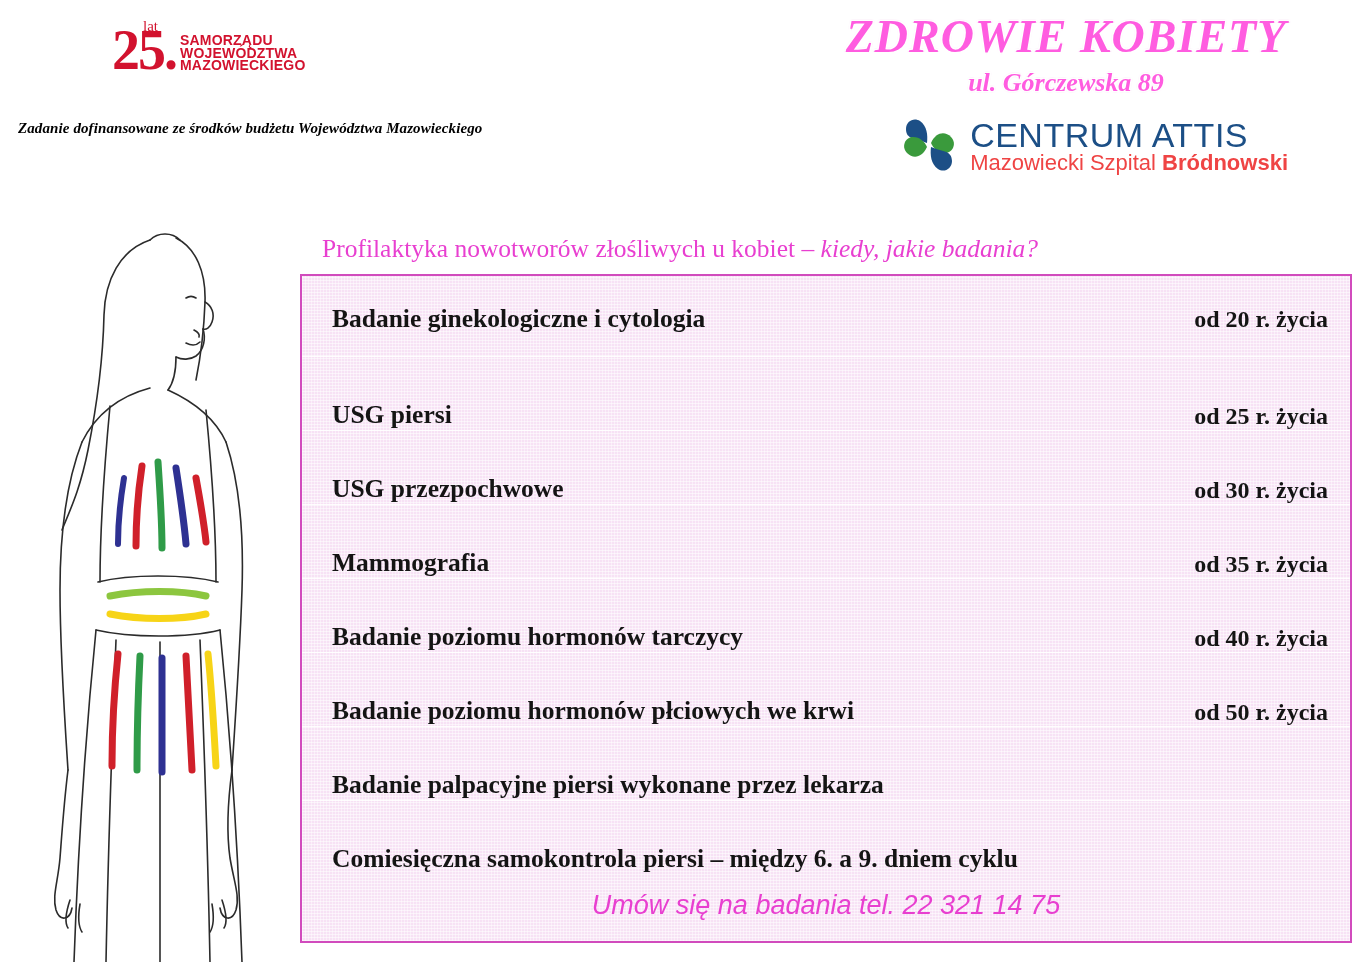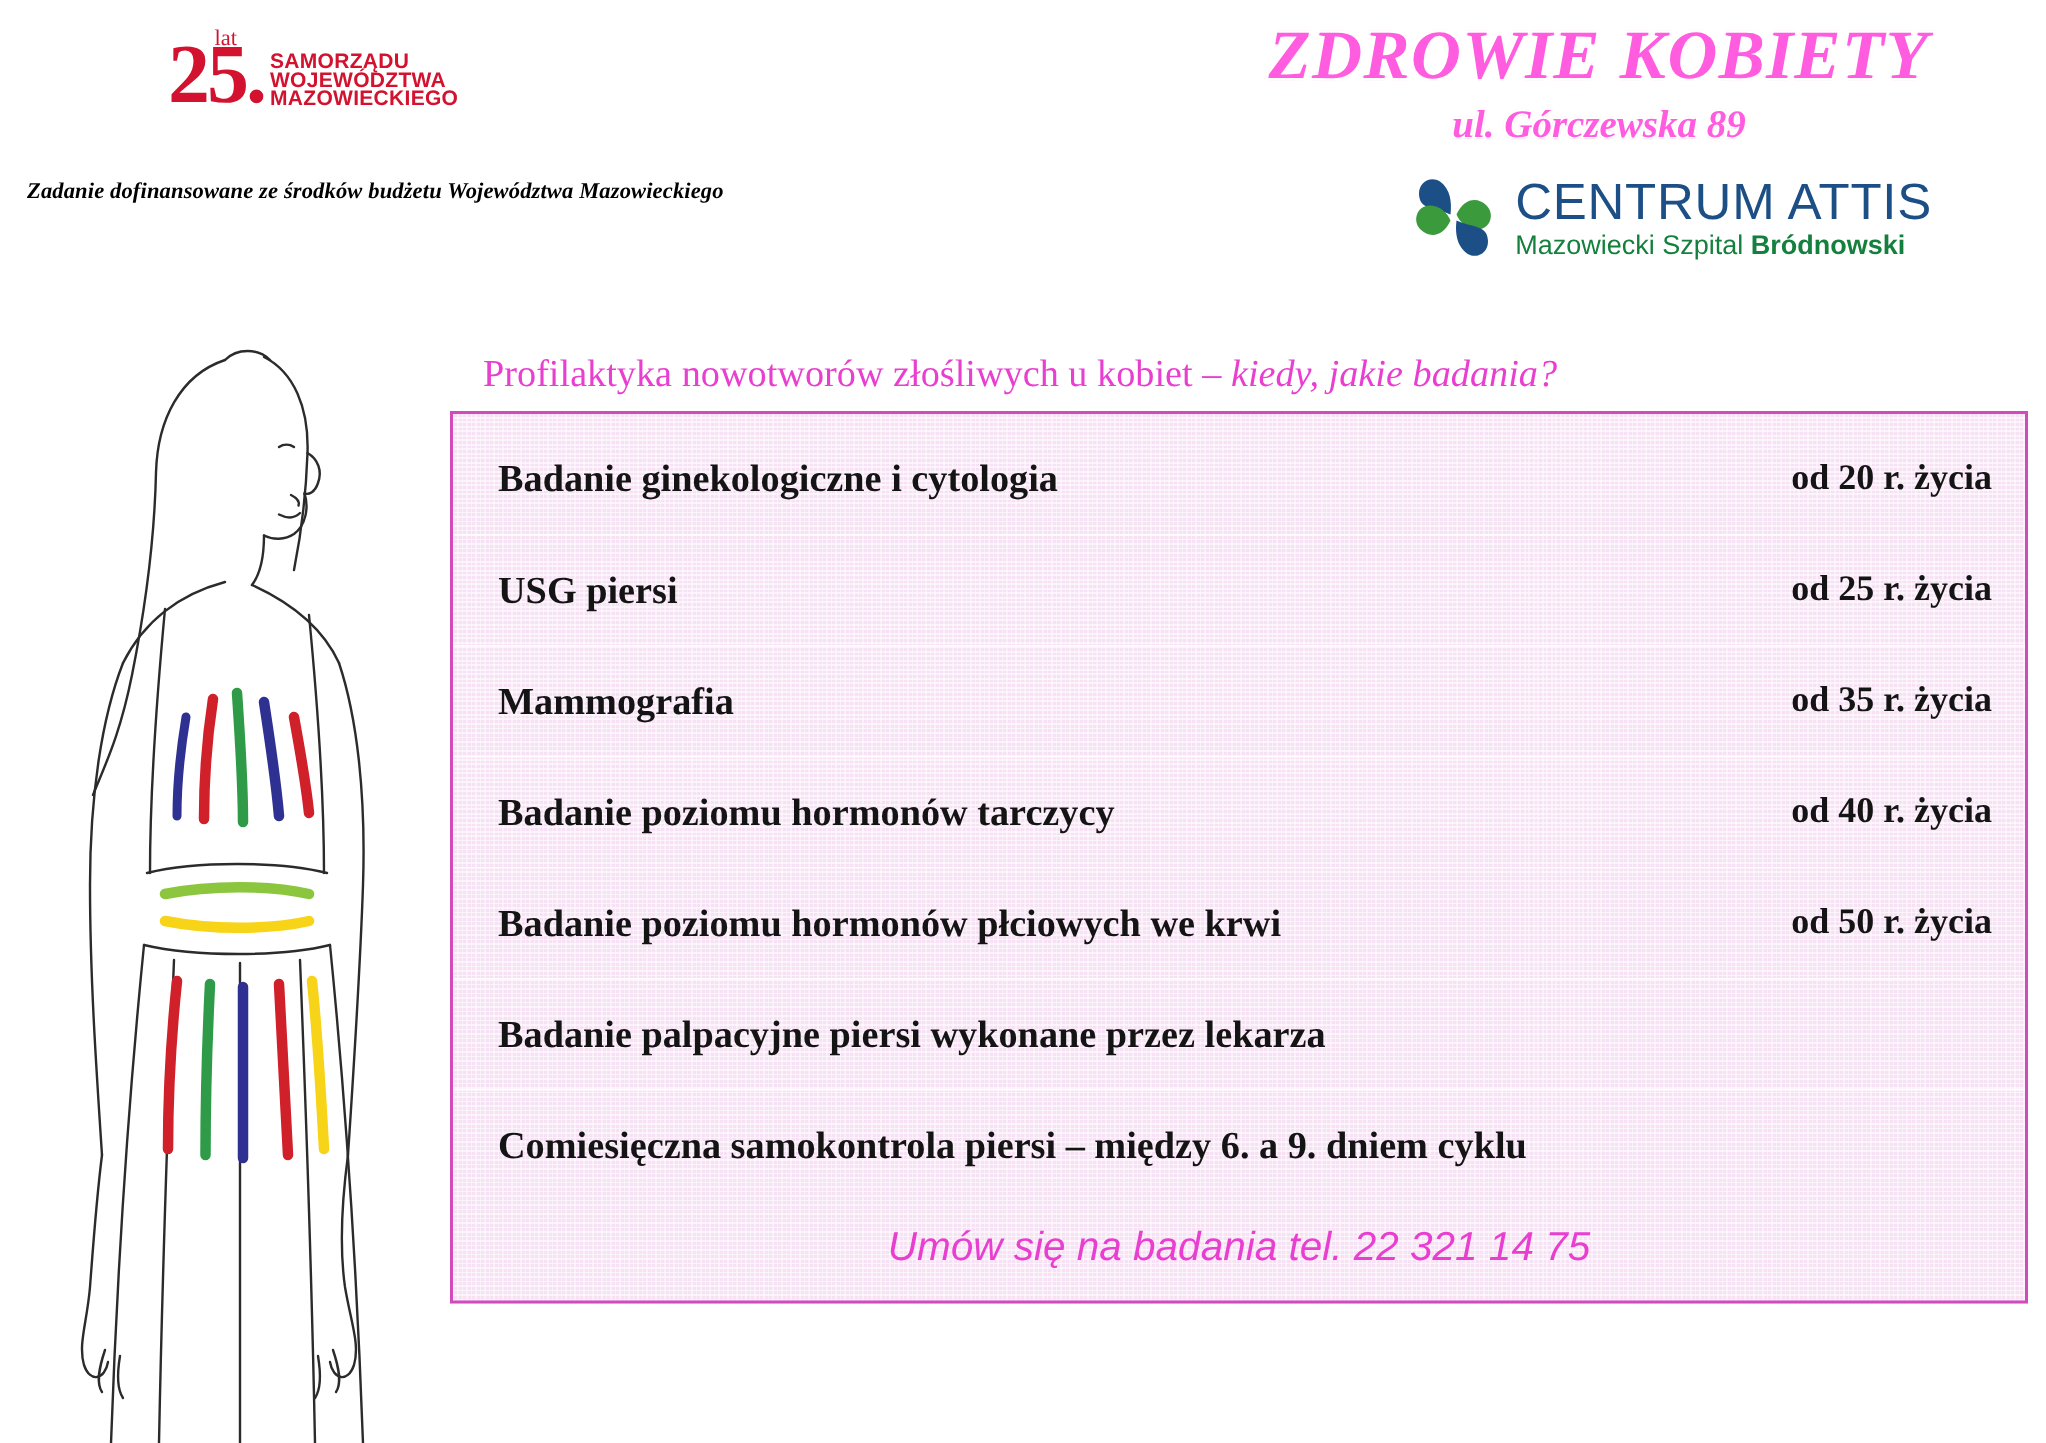--- a/index.html
+++ b/index.html
@@ -135,22 +135,22 @@
   }
   #attis-name {
     font-family: Liberation Sans, sans-serif;
     font-size: 34px;
     color: #1c4f86;
     letter-spacing: 0.5px;
     line-height: 36px;
   }
   #attis-sub {
     font-family: "Liberation Sans", sans-serif;
-    font-size: 18px;
-    color: #15803d;
+    font-size: 22px;
+    color: #ef4444;
     line-height: 20px;
   }
   #attis-sub b { font-weight: bold; }
 
   
   #illustration {
     position: absolute;
     left: 0;
     top: 210px;
     width: 290px;
@@ -189,20 +189,21 @@
   .row {
     display: flex;
     align-items: center;
     justify-content: space-between;
     height: 74px;
     padding: 0 22px 0 30px;
     box-sizing: border-box;
   }
   .row + .row {
     border-top: 1px solid rgba(255,255,255,0.9);
+    align-items: flex-end;
   }
   .row .label {
     font-family: "Liberation Serif", serif;
     font-weight: bold;
     font-size: 25.5px;
     color: #141414;
     white-space: nowrap;
   }
   .row .age {
     font-family: "Liberation Serif", serif;
@@ -329,20 +330,24 @@
     <div class="row">
       <span class="label">Badanie ginekologiczne i cytologia</span>
       <span class="age">od 20 r. życia</span>
     </div>
 
     <div class="row">
       <span class="label">USG piersi</span>
       <span class="age">od 25 r. życia</span>
     </div>
 
+    <div class="row">
+      <span class="label">USG przezpochwowe</span>
+      <span class="age">od 30 r. życia</span>
+    </div>
 
     <div class="row">
       <span class="label">Mammografia</span>
       <span class="age">od 35 r. życia</span>
     </div>
 
     <div class="row">
       <span class="label">Badanie poziomu hormonów tarczycy</span>
       <span class="age">od 40 r. życia</span>
     </div>

